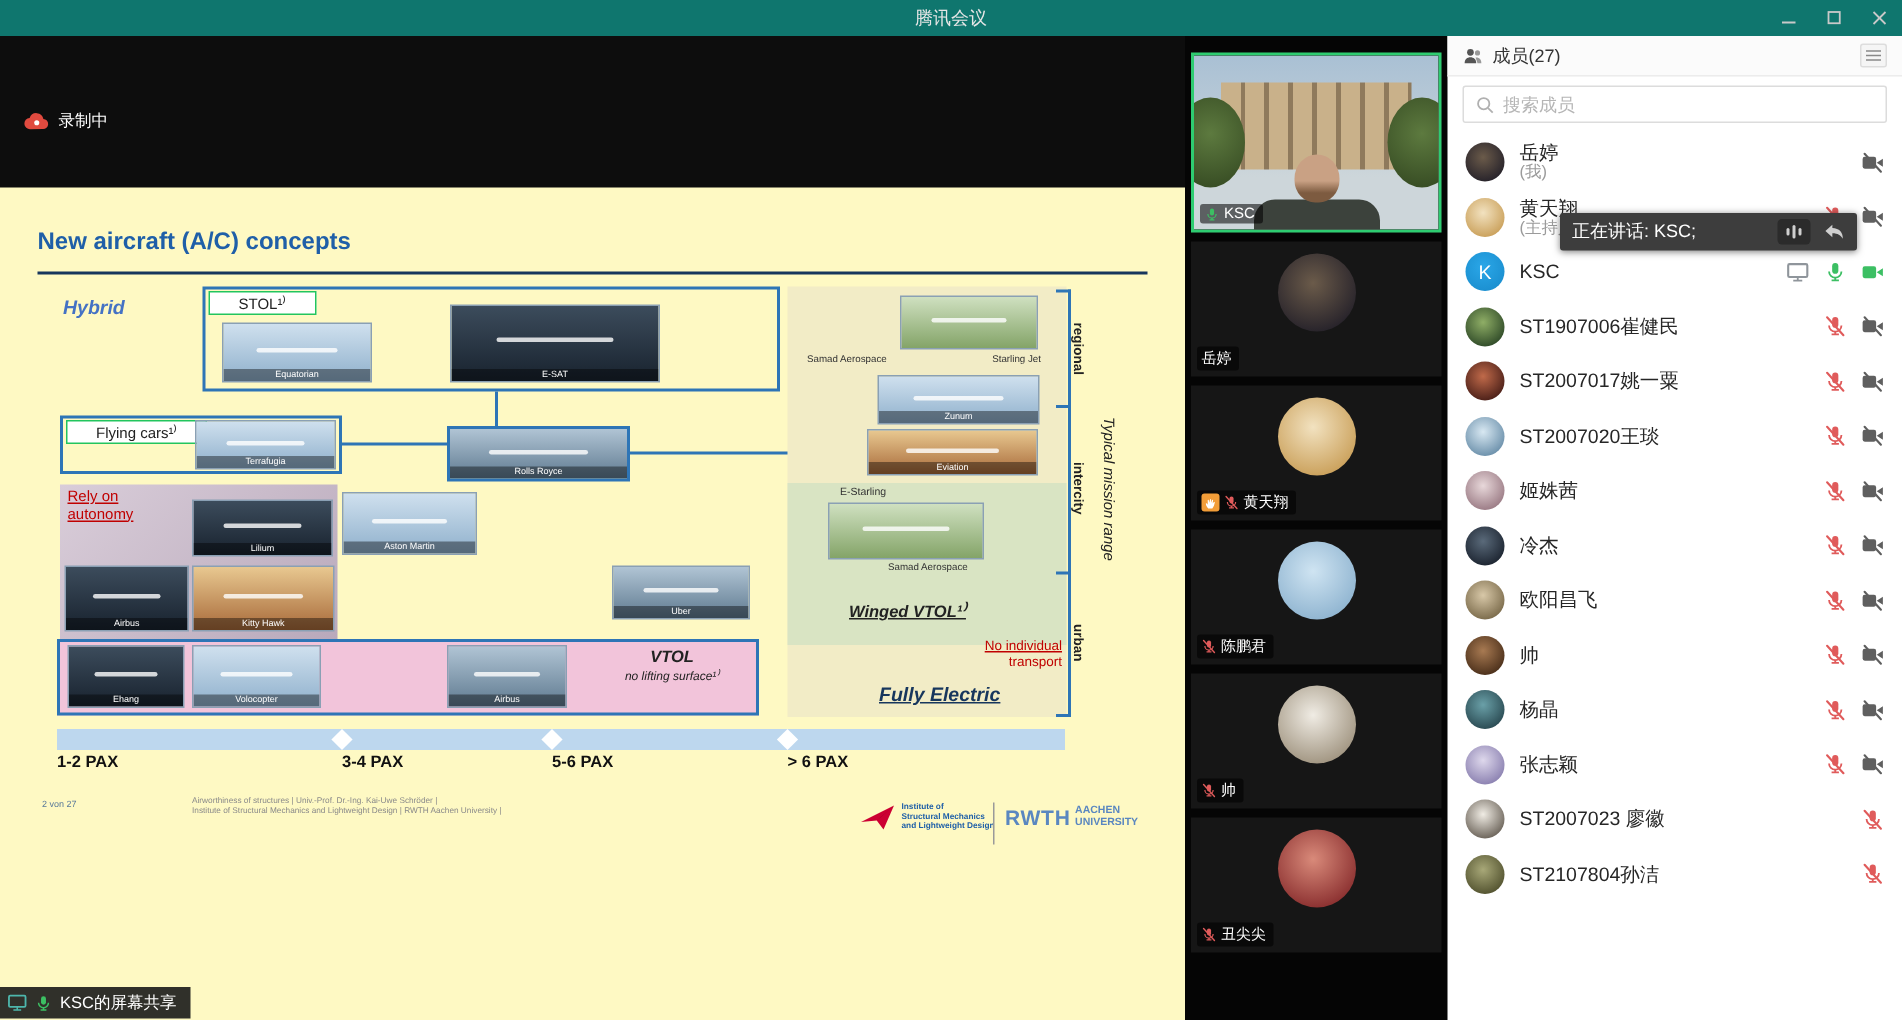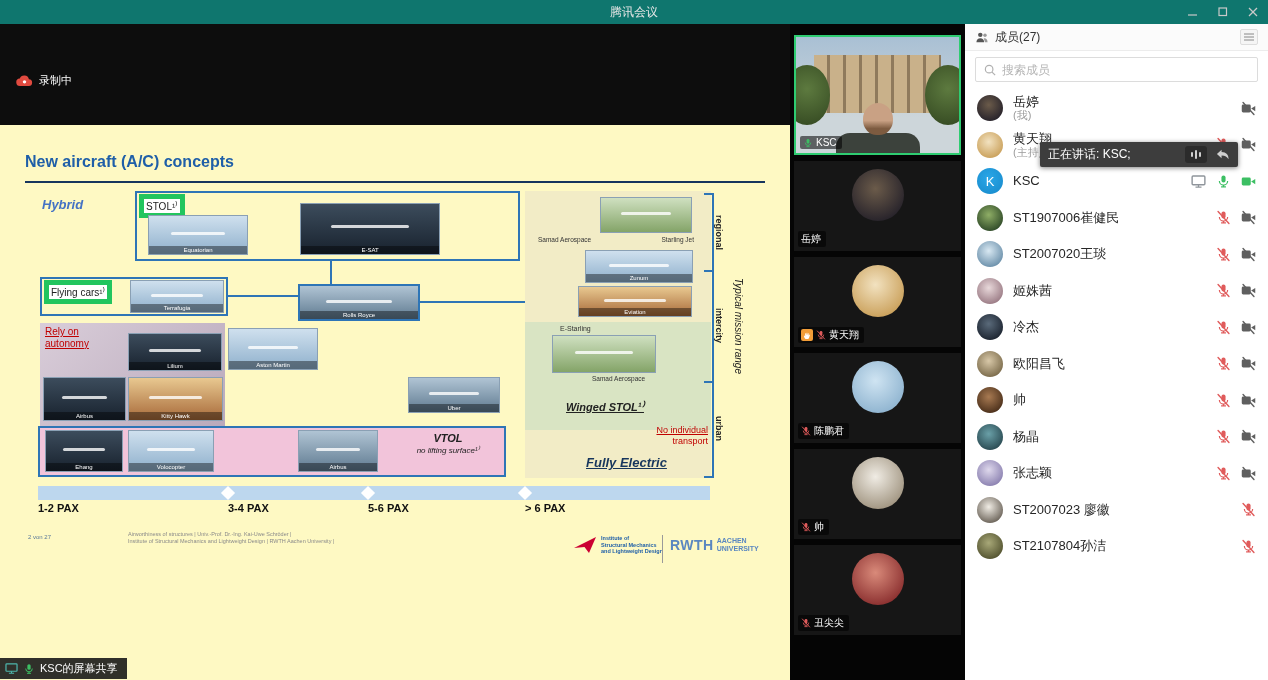--- a/index.html
+++ b/index.html
@@ -20,21 +20,21 @@
 
   
   .slide { position:absolute; left:0; top:101px; width:790px; height:572px; background:#fef9c3; }
   .slide * { position:absolute; }
   .s-title { left:25px; top:28px; font-size:16px; font-weight:bold; color:#1f5fa8; }
   .s-rule { left:25px; top:56px; width:740px; height:2px; background:#17365d; }
   .s-hybrid { left:42px; top:72px; font-size:13px; font-weight:bold; font-style:italic; color:#4472c4; }
 
   .bluebox { border:2px solid #2e75b6; }
   .stol-box { left:135px; top:66px; width:385px; height:70px; }
-  .boxlabel { border:5px solid #22c55e; background:#fff; font-size:10px; padding:0 2px; color:#222; white-space:nowrap; }
+  .boxlabel { border:1px solid #22c55e; background:#fff; font-size:10px; padding:0 19px; color:#222; white-space:nowrap; }
   .stol-label { left:139px; top:69px; }
   .flying-box { left:40px; top:152px; width:188px; height:39px; }
   .flying-label { left:44px; top:155px; }
 
   .cline { background:#2e75b6; }
   .c1 { left:228px; top:170px; width:70px; height:2px; }
   .c2 { left:420px; top:176px; width:105px; height:2px; }
   .c3 { left:330px; top:136px; width:2px; height:24px; }
 
   .yellow-region { left:525px; top:66px; width:186px; height:287px; background:#f2ecc6; }
@@ -226,21 +226,21 @@
       </div>
       <div class="img i-zunum ph-sky">
           <span class="cap">Zunum</span>
         </div>
       <div class="img i-eviation ph-warm">
           <span class="cap">Eviation</span>
         </div>
       <div class="estarling-label">E-Starling</div>
       <div class="img i-estarling ph-green"></div>
       <div class="estarling-cap">Samad Aerospace</div>
-      <div class="winged">Winged STOL¹⁾</div>
+      <div class="winged">Winged VTOL¹⁾</div>
       <div class="img i-terrafugia ph-sky">
           <span class="cap">Terrafugia</span>
         </div>
       <div class="img i-rolls ph-mid">
           <span class="cap">Rolls Royce</span>
         </div>
       <div class="img i-lilium ph-dark">
           <span class="cap">Lilium</span>
         </div>
       <div class="img i-aston ph-sky">
@@ -540,20 +540,40 @@
               <line x1="2.2" y1="1.6" x2="13.8" y2="14.4" stroke="#e05b5b" stroke-width="1.5" stroke-linecap="round"></line>
             </svg>
             <svg width="15" height="15" viewBox="0 0 16 16">
               <rect x="0.8" y="3.8" width="9.6" height="8.4" rx="1.5" fill="#5f5f5f"></rect>
               <path d="M10.8 8l4.4-2.8v5.6z" fill="#5f5f5f"></path>
               <line x1="2.2" y1="1.6" x2="13.8" y2="14.4" stroke="#5f5f5f" stroke-width="1.5" stroke-linecap="round"></line>
             </svg>
           </div>
   </div>
 
+  <div class="member-row">
+    <div class="m-avatar" style="background: radial-gradient(circle at 45% 38%, rgb(192, 106, 74), rgb(74, 31, 24) 78%);"></div>
+    <div class="m-text">
+      <div class="m-name">ST2007017姚一粟</div>
+
+    </div>
+    <div class="m-icons">
+            <svg width="15" height="15" viewBox="0 0 16 16">
+              <rect x="5.8" y="1.5" width="4.4" height="7.6" rx="2.2" fill="#e05b5b"></rect>
+              <path d="M3.6 7.4a4.4 4.4 0 0 0 8.8 0" fill="none" stroke="#e05b5b" stroke-width="1.3"></path>
+              <path d="M8 11.8v1.8M5.4 13.8h5.2" fill="none" stroke="#e05b5b" stroke-width="1.3"></path>
+              <line x1="2.2" y1="1.6" x2="13.8" y2="14.4" stroke="#e05b5b" stroke-width="1.5" stroke-linecap="round"></line>
+            </svg>
+            <svg width="15" height="15" viewBox="0 0 16 16">
+              <rect x="0.8" y="3.8" width="9.6" height="8.4" rx="1.5" fill="#5f5f5f"></rect>
+              <path d="M10.8 8l4.4-2.8v5.6z" fill="#5f5f5f"></path>
+              <line x1="2.2" y1="1.6" x2="13.8" y2="14.4" stroke="#5f5f5f" stroke-width="1.5" stroke-linecap="round"></line>
+            </svg>
+          </div>
+  </div>
 
   <div class="member-row">
     <div class="m-avatar" style="background: radial-gradient(circle at 45% 38%, rgb(216, 232, 242), rgb(106, 143, 170) 78%);"></div>
     <div class="m-text">
       <div class="m-name">ST2007020王琰</div>
 
     </div>
     <div class="m-icons">
             <svg width="15" height="15" viewBox="0 0 16 16">
               <rect x="5.8" y="1.5" width="4.4" height="7.6" rx="2.2" fill="#e05b5b"></rect>

